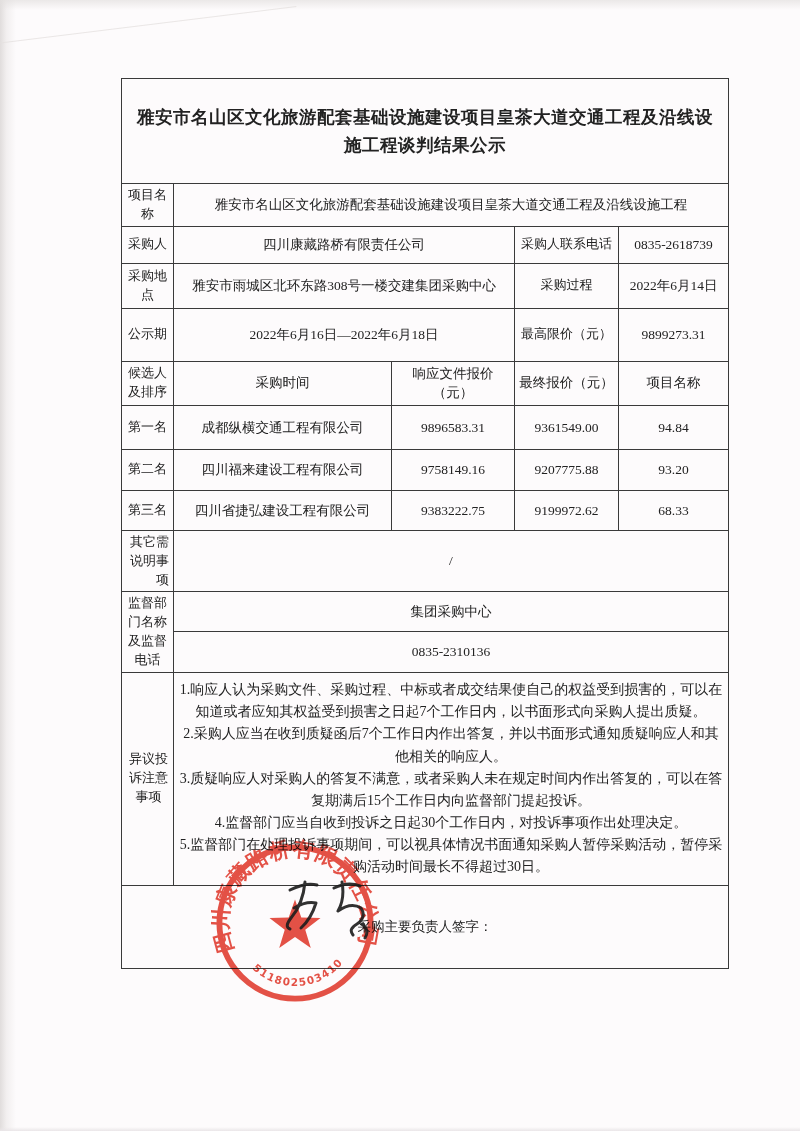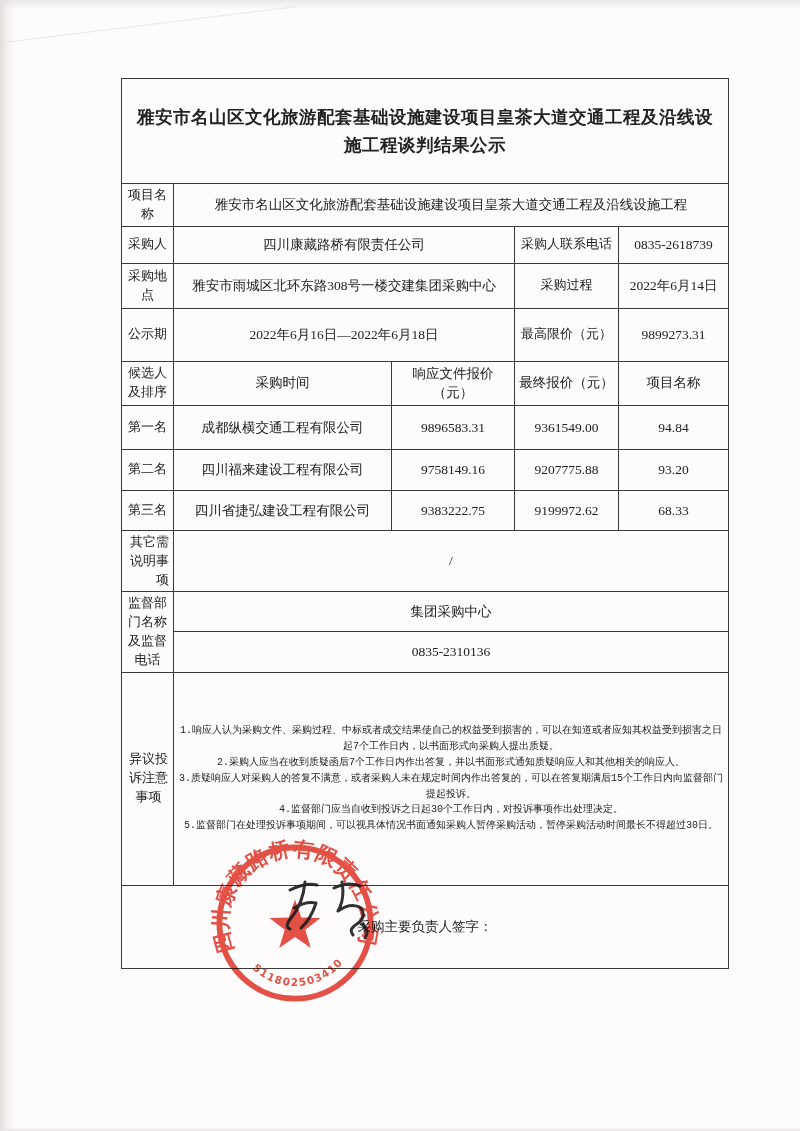--- a/index.html
+++ b/index.html
@@ -45,21 +45,21 @@
   }
   td.title-cell{height:100px;}
   .doc-title{
     font-weight:bold;font-size:17.5px;line-height:1.6;
     padding:0 4px;letter-spacing:.5px;
   }
   td.lbl{font-size:13px;padding:2px 5px;}
   td.val-left{text-align:left;padding-left:7px;}
   td.notice-cell{
     text-align:left;vertical-align:middle;padding:10px 9px;
-    font-size:10px;line-height:1.58;font-family:Liberation Mono, monospace;
+    font-size:14px;line-height:1.58;
   }
   .notice-line{margin:0;}
   td.sign-cell{
     text-align:left;vertical-align:middle;height:78px;padding-left:6px;
     font-size:13.5px;
   }
 
   
   .seal-wrap{
     position:absolute;left:211px;top:839px;width:168px;height:168px;

